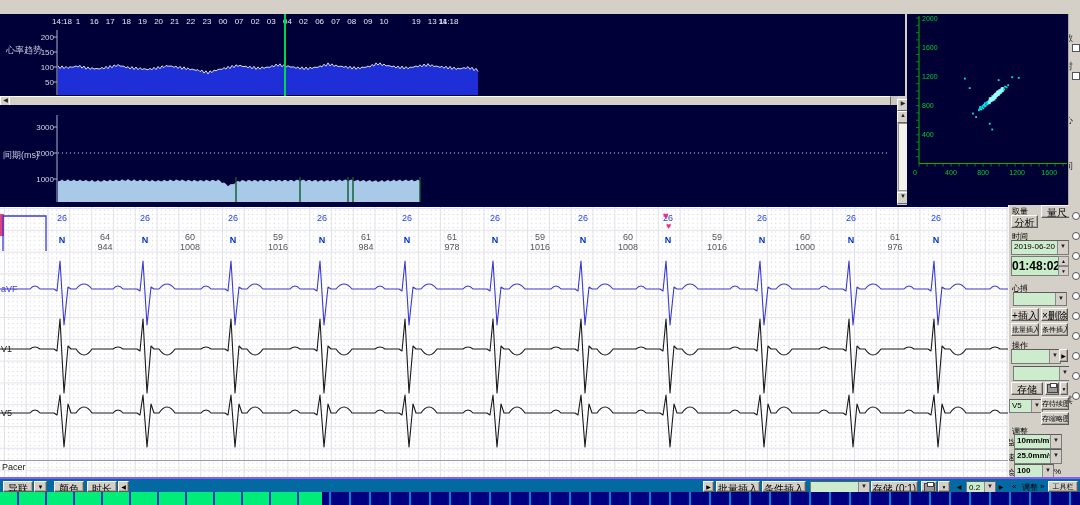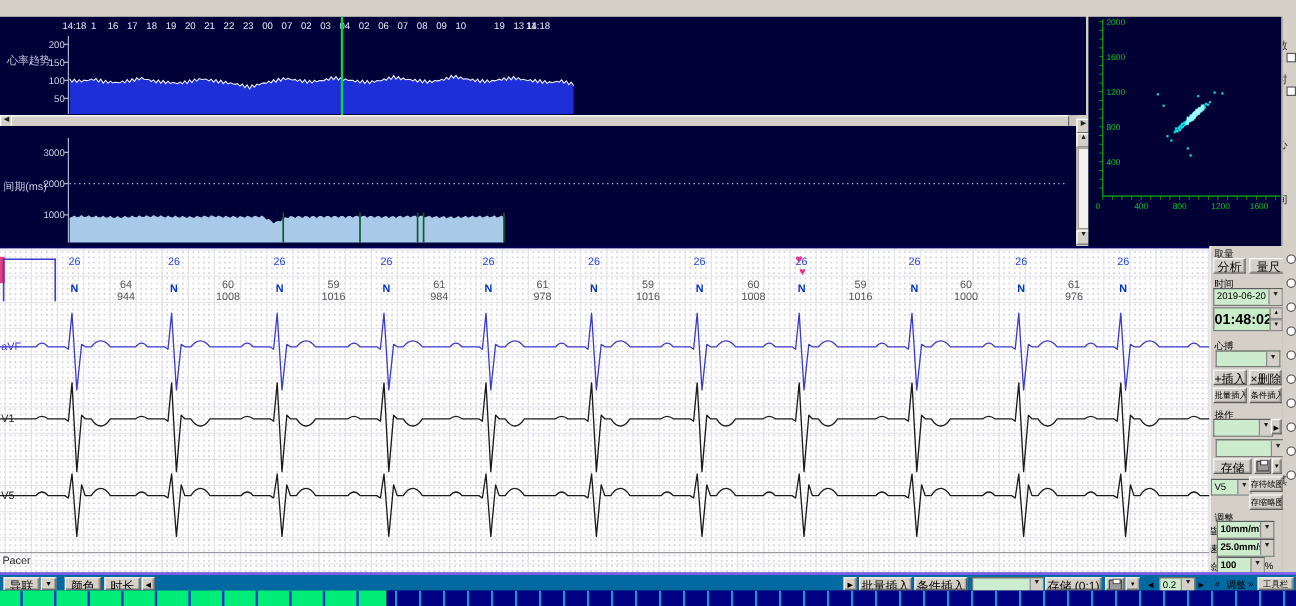--- a/index.html
+++ b/index.html
@@ -397,21 +397,21 @@
         <path d="M0 206 L30 206 Q35 200 40 206 L54 206 L57 208 L60 188 L64 240 L68 197 L71 206 L76 206 Q84 194 92 206 L113 206 Q118 200 123 206 L137 206 L140 208 L143 188 L147 240 L151 197 L154 206 L159 206 Q167 194 175 206 L201 206 Q206 200 211 206 L225 206 L228 208 L231 188 L235 240 L239 197 L242 206 L247 206 Q255 194 263 206 L290 206 Q295 200 300 206 L314 206 L317 208 L320 188 L324 240 L328 197 L331 206 L336 206 Q344 194 352 206 L375 206 Q380 200 385 206 L399 206 L402 208 L405 188 L409 240 L413 197 L416 206 L421 206 Q429 194 437 206 L463 206 Q468 200 473 206 L487 206 L490 208 L493 188 L497 240 L501 197 L504 206 L509 206 Q517 194 525 206 L551 206 Q556 200 561 206 L575 206 L578 208 L581 188 L585 240 L589 197 L592 206 L597 206 Q605 194 613 206 L636 206 Q641 200 646 206 L660 206 L663 208 L666 188 L670 240 L674 197 L677 206 L682 206 Q690 194 698 206 L730 206 Q735 200 740 206 L754 206 L757 208 L760 188 L764 240 L768 197 L771 206 L776 206 Q784 194 792 206 L819 206 Q824 200 829 206 L843 206 L846 208 L849 188 L853 240 L857 197 L860 206 L865 206 Q873 194 881 206 L904 206 Q909 200 914 206 L928 206 L931 208 L934 188 L938 240 L942 197 L945 206 L950 206 Q958 194 966 206 L990 206 Q995 200 1000 206 L1014 206 L1017 208 L1020 188 L1024 240 L1028 197 L1031 206 L1036 206 Q1044 194 1052 206 L1008 206" fill="none" stroke="#1a1a1a" stroke-width="1.1" stroke-linejoin="round"></path>
         <text x="1" y="209" fill="#1a1a1a" font-size="9">V5</text>
         <line x1="0" y1="253.5" x2="1008" y2="253.5" stroke="#9a9aa8" stroke-width="1"></line>
         <text x="2" y="263" fill="#222" font-size="9">Pacer</text>
       </svg>
   </div>
 
   <div id="panel" class="abs">
     <div class="p-label" style="left:3px;top:1px;">取量</div>
     <button class="btn" style="left:2px;top:10px;width:27px;height:13px;">分析</button>
-    <button class="btn" style="left:32px;top:10px;width:32px;height:13px;">量尺</button>
+    <button class="btn" style="left:32px;top:0;width:32px;height:13px;">量尺</button>
 
     <div class="p-label" style="left:3px;top:26px;">时间</div>
     <div class="combo" style="left:2px;top:35px;width:54px;height:13px;">
       <span>2019-06-20</span>
       <span class="dd">▼</span>
     </div>
     <div class="timefield" style="left:2px;top:51px;width:46px;height:18px;">01:48:02</div>
     <div class="spin" style="left:49px;top:51px;height:8px;">▲</div>
     <div class="spin" style="left:49px;top:61px;height:8px;">▼</div>
 

